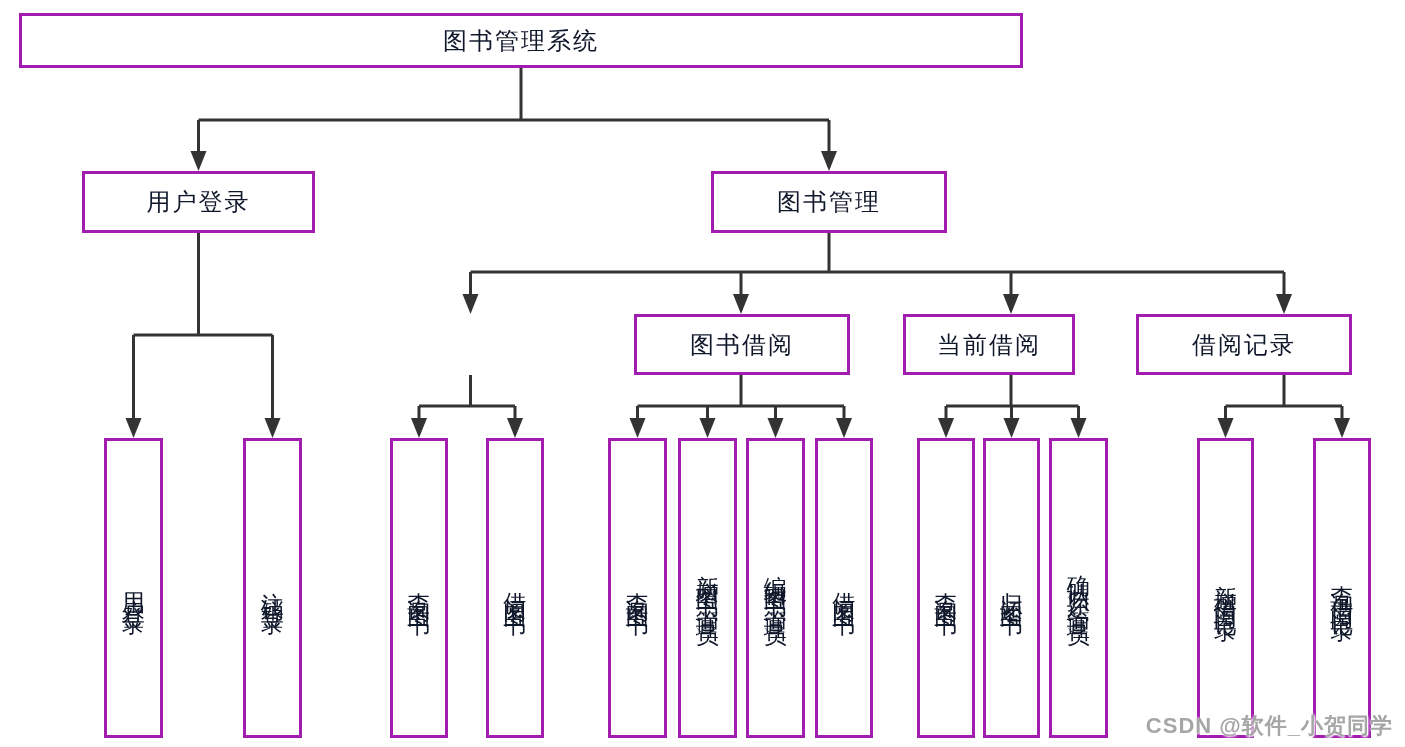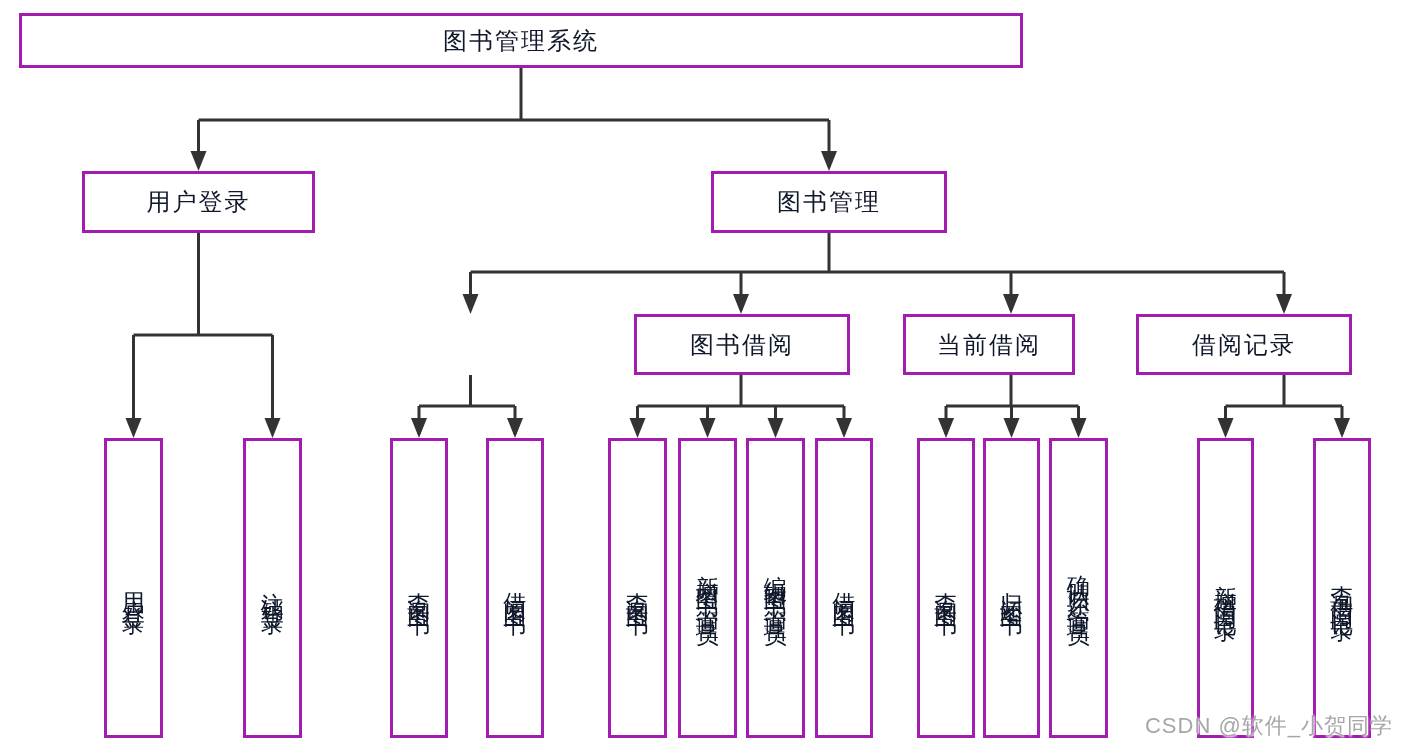--- a/index.html
+++ b/index.html
@@ -44,20 +44,21 @@
   .watermark {
     position: absolute;
     right: 12px;
     bottom: 6px;
     font-size: 22px;
     color: #a6a6a6;
     letter-spacing: 1px;
     text-shadow: 1px 1px 2px #ffffff, 0 0 3px #ffffff;
     z-index: 5;
     white-space: nowrap;
+    font-weight: bold;
   }
 </style>
 </head>
 <body>
 
 <div class="canvas">
 
   <svg class="connectors" viewBox="0 0 1405 747" xmlns="http://www.w3.org/2000/svg">
     <g fill="none" stroke="#333333" stroke-width="3">
       <path d="M521 68 V120 M198.5 120 H829 M198.5 120 V167 M829 120 V167"></path>

